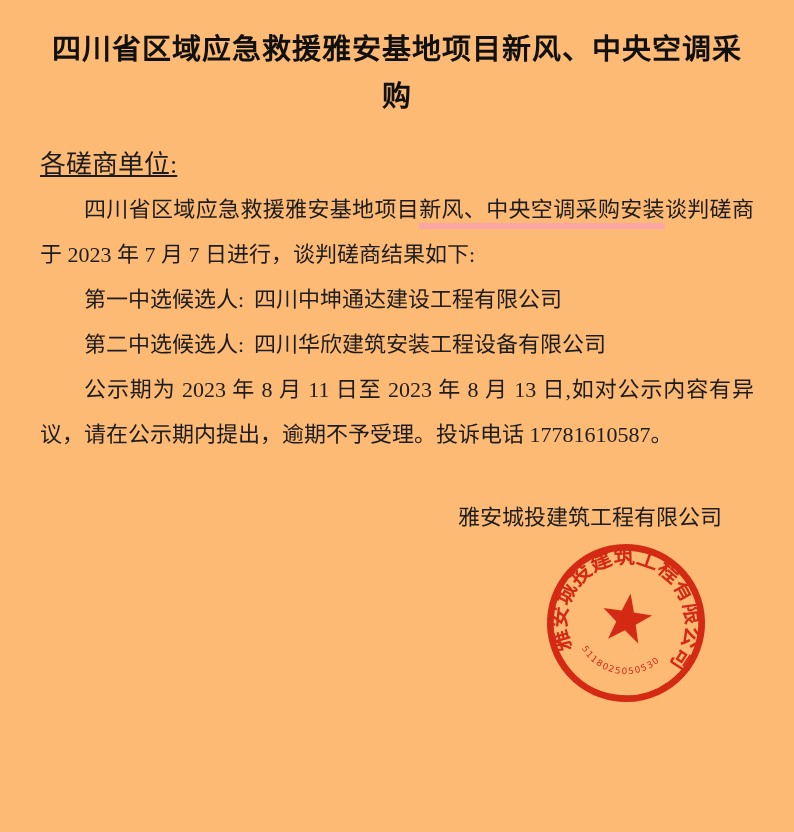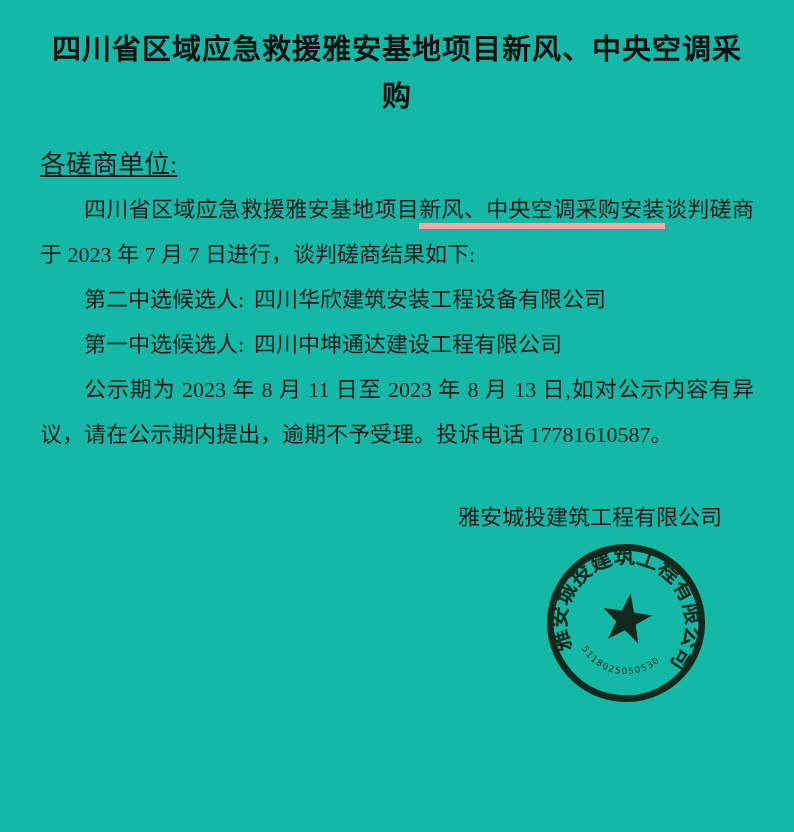--- a/index.html
+++ b/index.html
@@ -5,21 +5,21 @@
   html, body {
     margin: 0;
     padding: 0;
     background: #ffffff;
   }
   .page {
     position: relative;
     width: 794px;
     height: 832px;
     margin: 0 auto;
-    background: #14b8a6;
+    background: #fdba74;
     overflow: hidden;
     box-sizing: border-box;
     padding: 26px 40px 16px 40px;
     font-family: "Liberation Serif", "DejaVu Serif", serif;
     color: #1c1c1c;
   }
   .doc-title {
     margin: 0 0 22px 0;
     text-align: center;
     font-family: "Liberation Sans", "DejaVu Sans", sans-serif;
@@ -91,23 +91,23 @@
 
   <h1 class="doc-title">
     <span>四川省区域应急救援雅安基地项目新风、中央空调采购</span><br>
   </h1>
 
   <p class="salutation">各磋商单位:</p>
 
   <p class="para"><span>四川省区域应急救援雅安基地项目</span><span class="underlined">新风、中央空调采购安装</span><span>谈判磋商于 2023 年 7 月 7 日进行，谈判磋商结果如下:</span></p>
 
 
+  <p class="candidate-row"><span>第一中选候选人:</span><span class="candidate-company">四川中坤通达建设工程有限公司</span></p>
+
   <p class="candidate-row"><span>第二中选候选人:</span><span class="candidate-company">四川华欣建筑安装工程设备有限公司</span></p>
-
-  <p class="candidate-row"><span>第一中选候选人:</span><span class="candidate-company">四川中坤通达建设工程有限公司</span></p>
 
 
   <p class="para">公示期为 2023 年 8 月 11 日至 2023 年 8 月 13 日,如对公示内容有异议，请在公示期内提出，逾期不予受理。投诉电话 17781610587。</p>
 
   <div class="signature-block">
     <div class="signature-company">雅安城投建筑工程有限公司</div>
   </div>
 
   <div class="seal">
     <svg viewBox="0 0 200 200">

